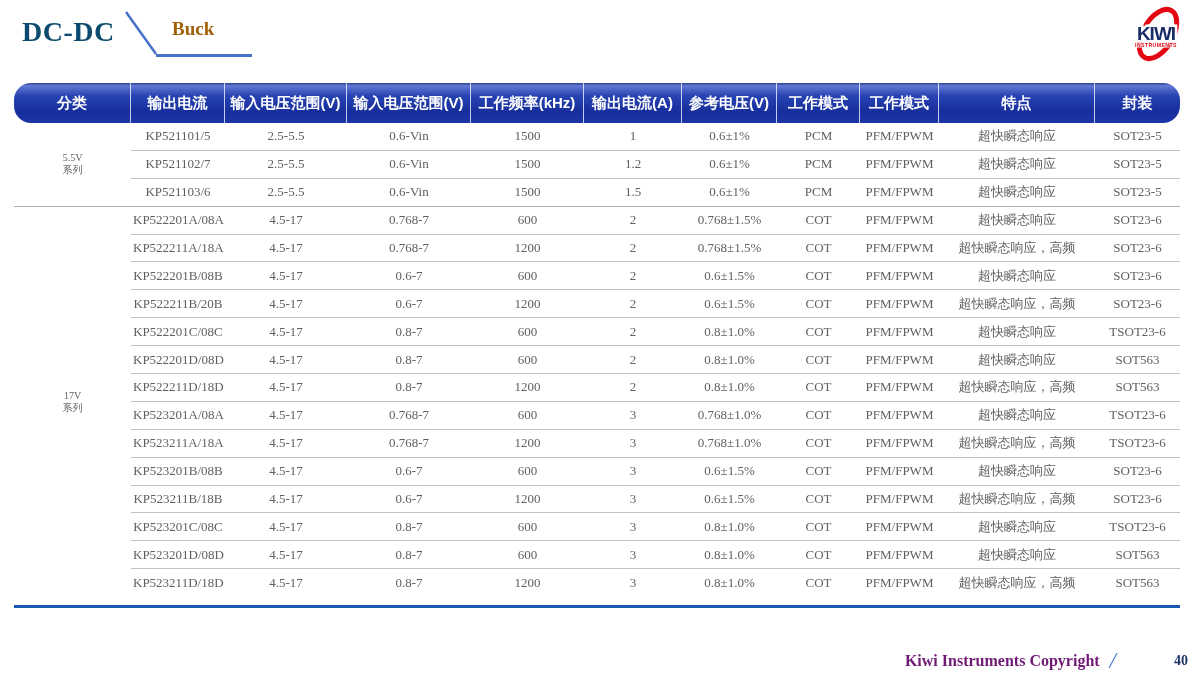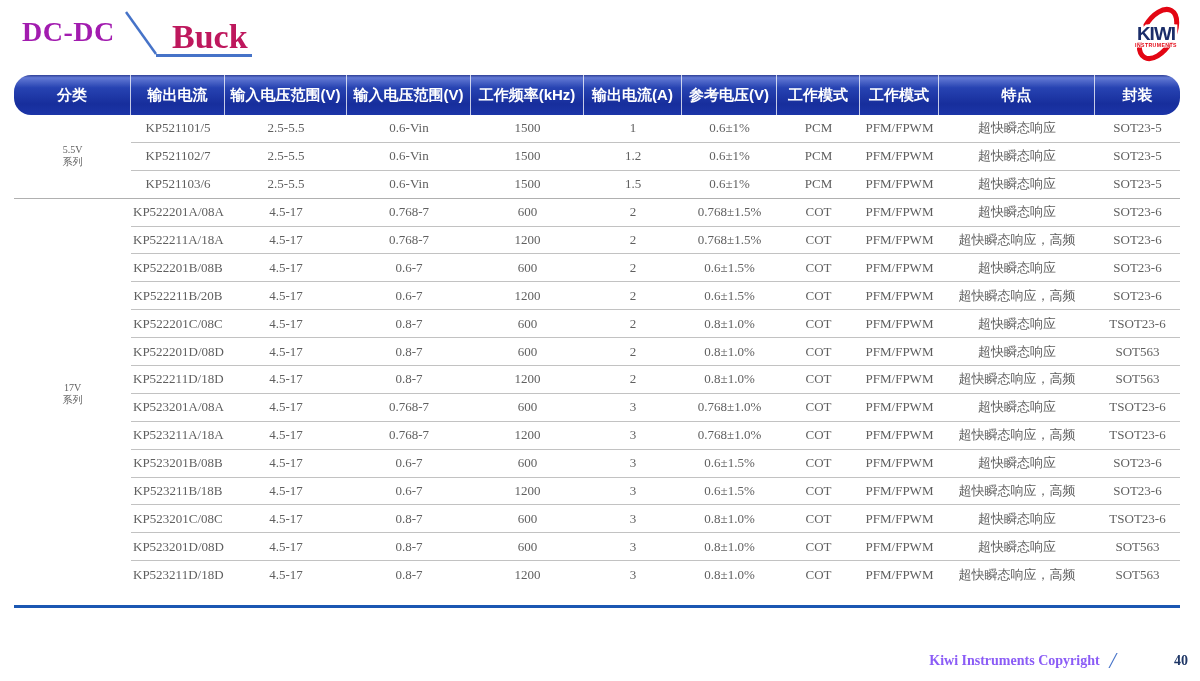--- a/index.html
+++ b/index.html
@@ -7,32 +7,32 @@
   body {
     position:relative;
     background:#ffffff;
     font-family:"Liberation Serif", serif;
     overflow:hidden;
   }
 
   
   .title-main {
     position:absolute; left:22px; top:16px;
-    font-size:28px; font-weight:700; color:#a21caf; letter-spacing:.5px;
+    font-size:28px; font-weight:700; color:#0c4a6e; letter-spacing:.5px;
   }
   .title-deco { position:absolute; left:124px; top:8px; }
   .title-sub {
     position:absolute; left:172px; top:18px;
-    font-size:34px; font-weight:700; color:#be185d;
+    font-size:19px; font-weight:700; color:#a16207;
   }
   .logo { position:absolute; left:1116px; top:3px; }
 
   
   .datatable {
-    position:absolute; left:14px; top:75px; width:1166px;
+    position:absolute; left:14px; top:83px; width:1166px;
     border-collapse:separate; border-spacing:0; table-layout:fixed;
   }
   col.c0{width:117px} col.c1{width:94px} col.c2{width:122px} col.c3{width:124px}
   col.c4{width:113px} col.c5{width:98px} col.c6{width:95px} col.c7{width:83px}
   col.c8{width:79px} col.c9{width:156px} col.c10{width:85px}
 
   thead th {
     height:40px; padding:0;
     background:linear-gradient(180deg,#2e3f96 0%,#6279d4 7%,#2743b2 32%,#172e9c 72%,#1c35a8 100%);
     color:#ffffff; font-family:"Liberation Sans", sans-serif;
@@ -54,21 +54,21 @@
   .bottom-rule {
     position:absolute; left:14px; top:605px; width:1166px; height:3px;
     background:#1b57b2;
   }
 
   
   .footer {
     position:absolute; right:12px; bottom:9px;
     display:flex; align-items:center; gap:10px;
   }
-  .footer .copyright { font-size:14px; font-weight:700; color:#8b5cf6; }
+  .footer .copyright { font-size:16px; font-weight:700; color:#701a75; }
   .footer .slash { font-size:23px; color:#4673c8; font-style:italic; line-height:1; }
   .footer .pagenum { font-size:14px; font-weight:700; color:#1f3766;margin-left:48px; }
 </style>
 </head>
 <body>
 
 <div class="title-main">DC-DC</div>
 <svg class="title-deco" width="140" height="52">
   <line x1="2" y1="4" x2="32" y2="46" stroke="#4673c8" stroke-width="2.5"></line>
   <line x1="32" y1="47.5" x2="128" y2="47.5" stroke="#4673c8" stroke-width="3"></line>

